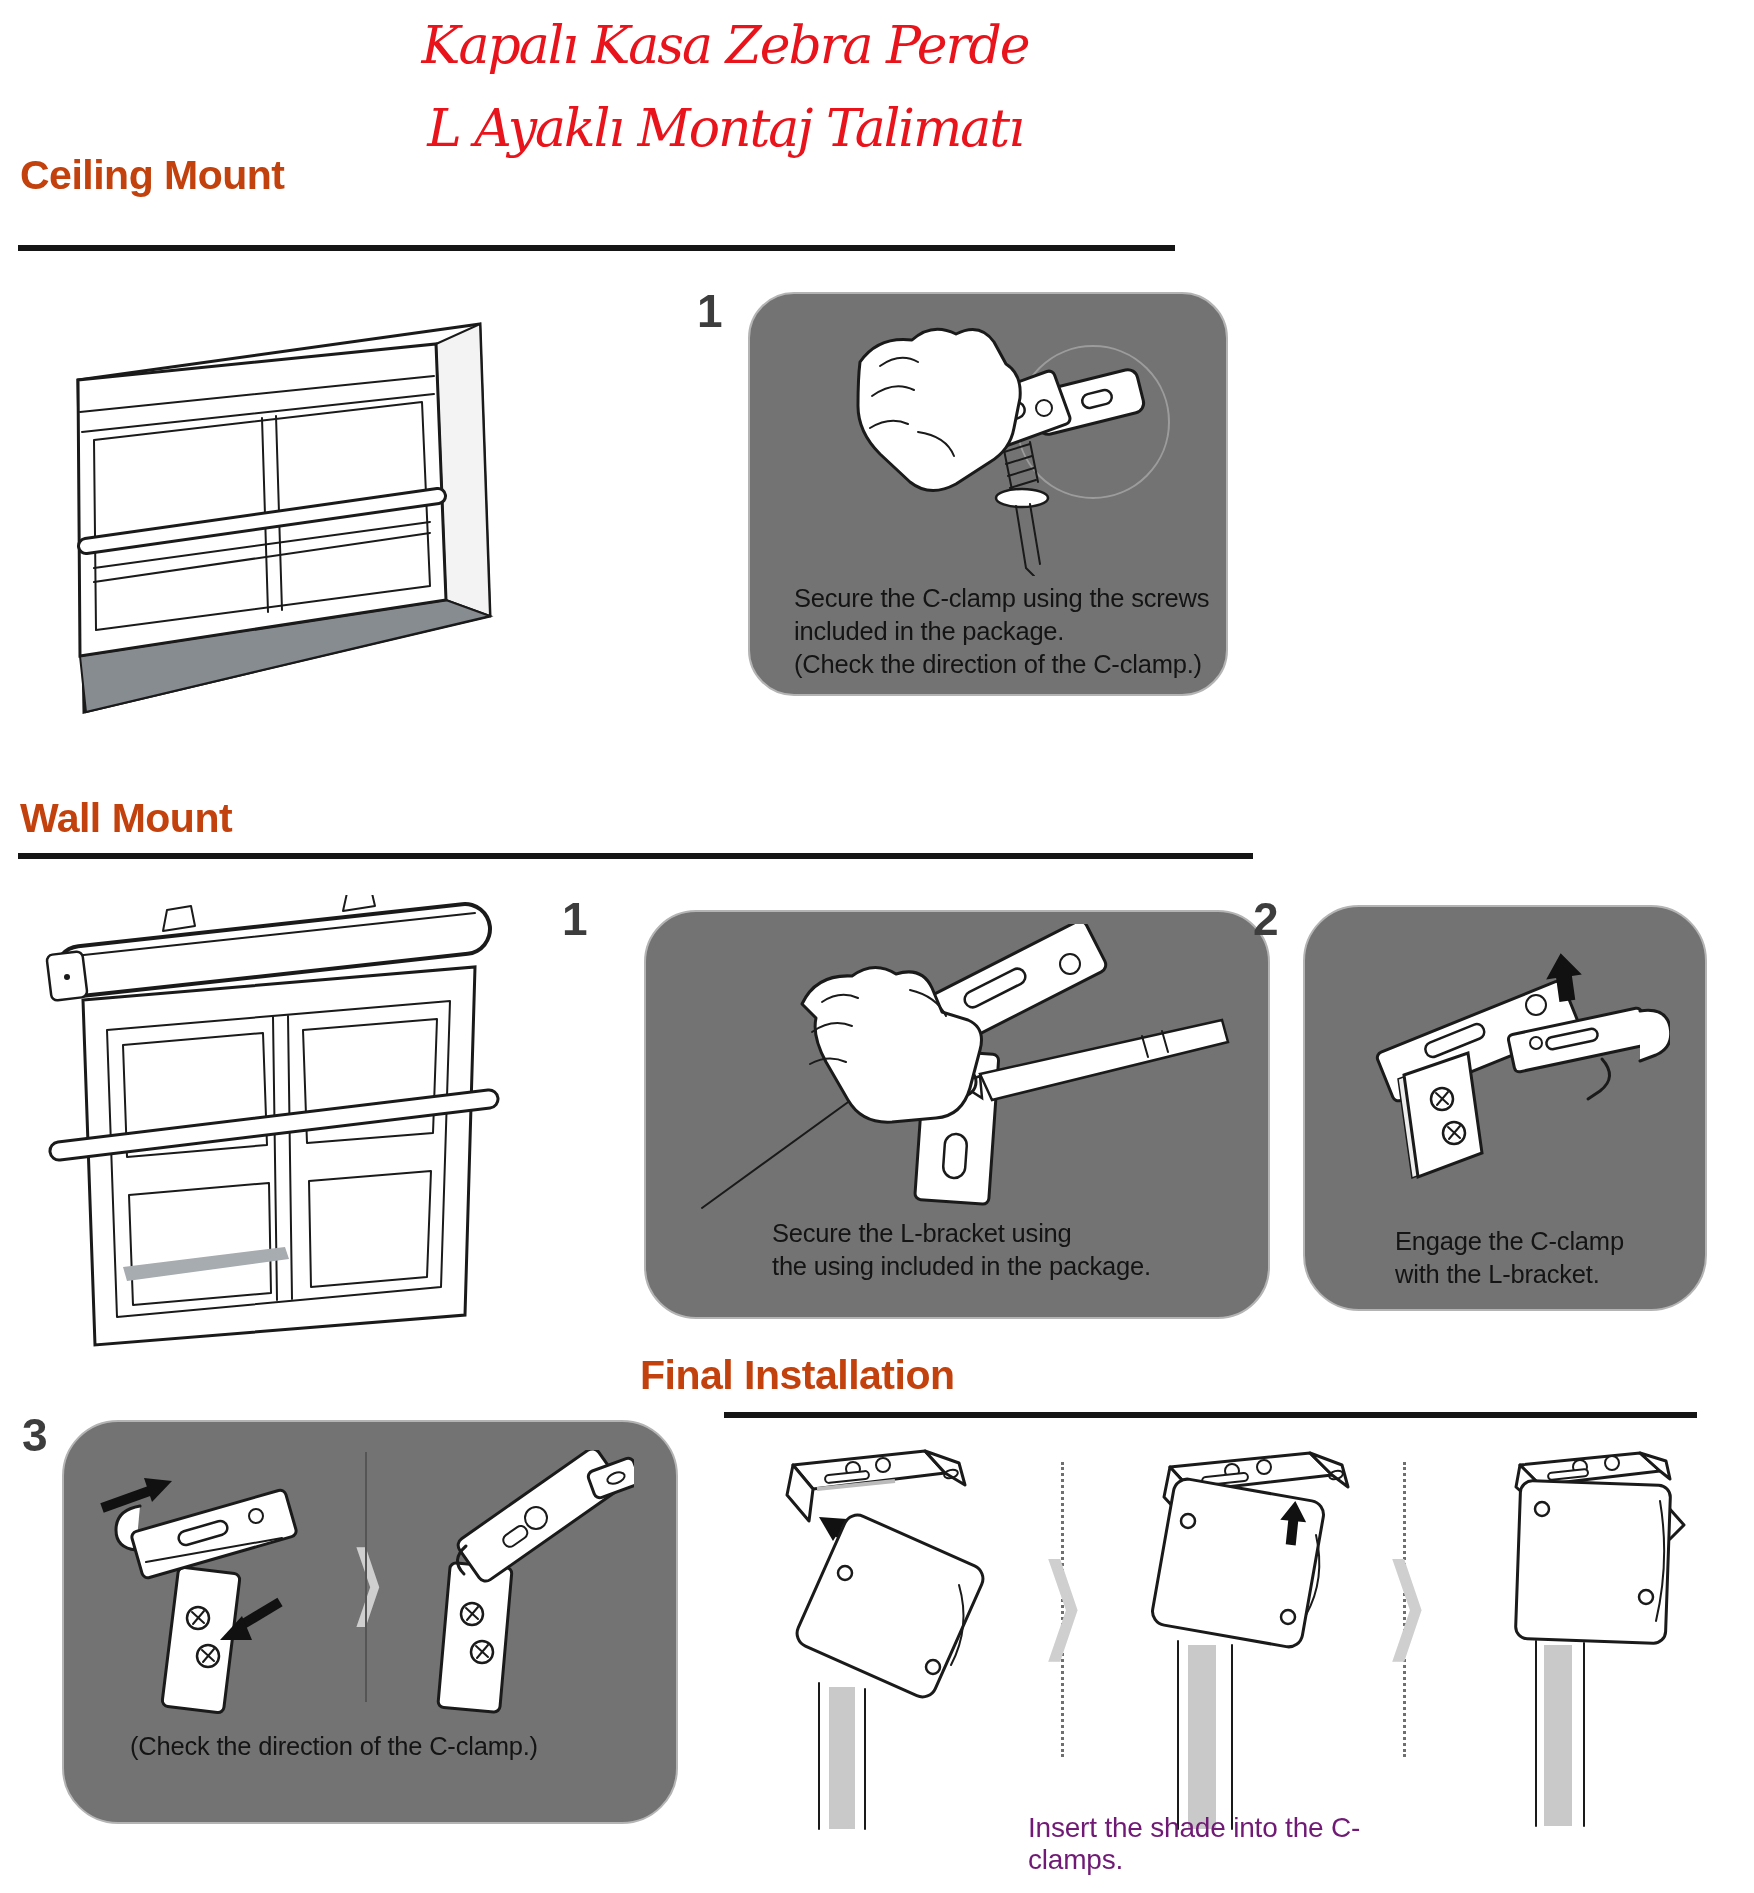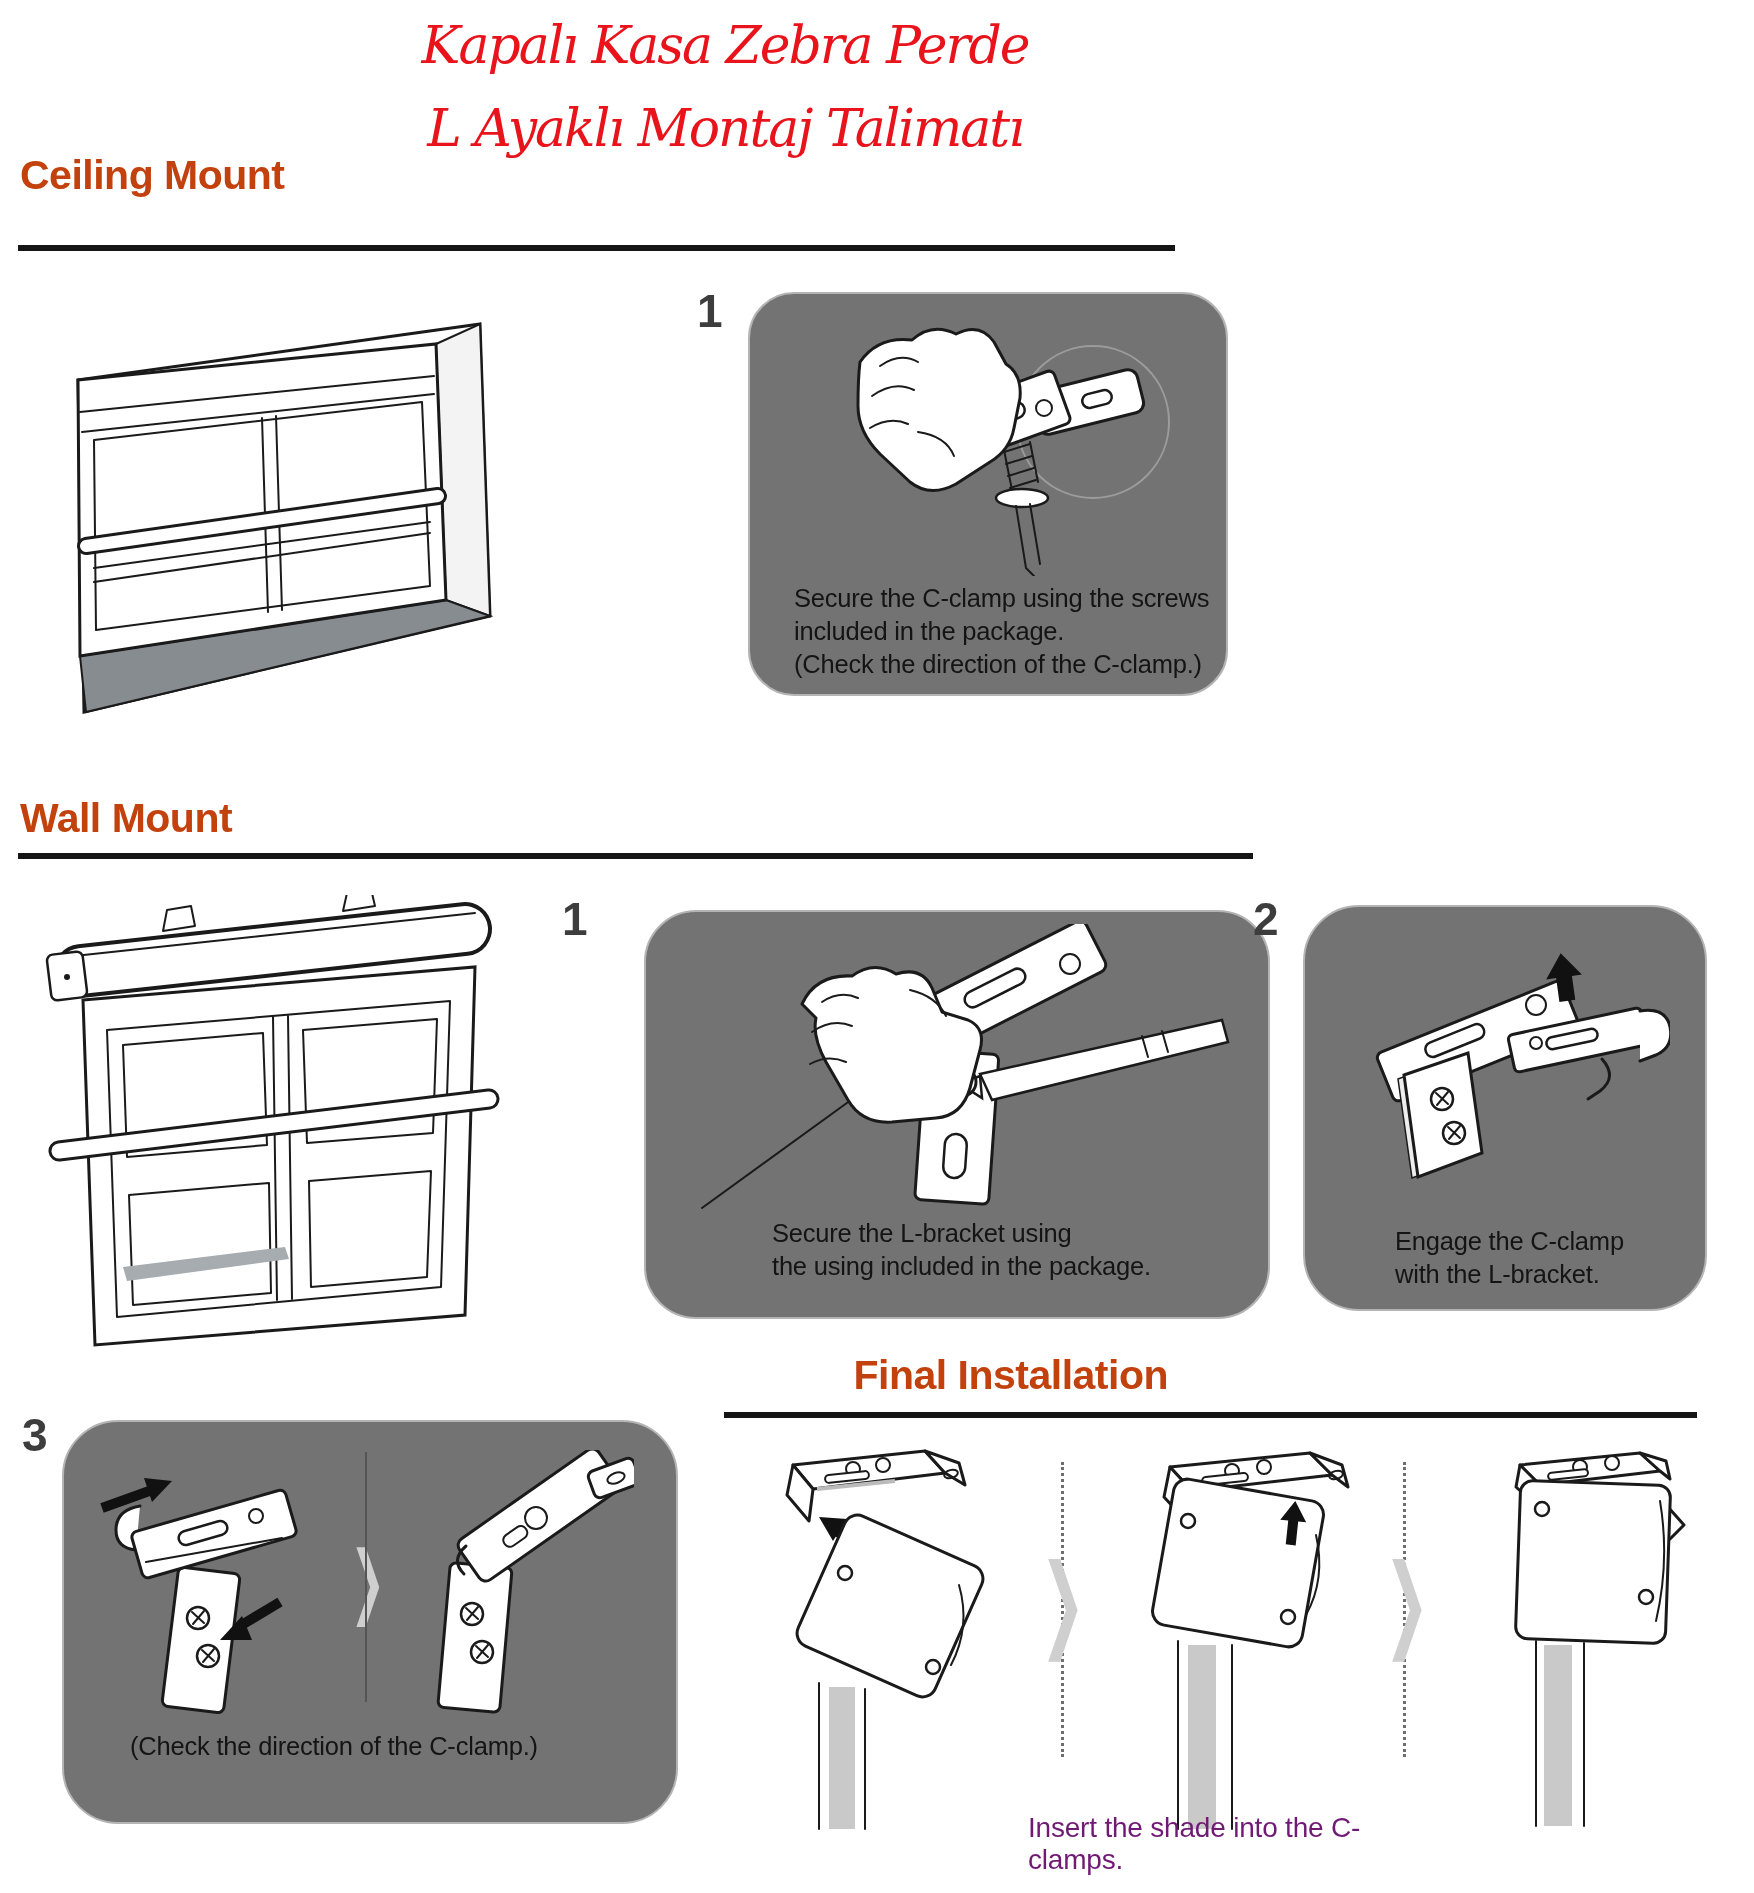--- a/index.html
+++ b/index.html
@@ -173,21 +173,21 @@
         <path class="ln" d="M262,122 q16,18 -2,32 l-12,8"></path>
       </g>
       <polygon class="arrow" points="216,64 232,64 232,40 242,40 224,16 206,40 216,40" transform="rotate(-8 224 40)"></polygon>
     </svg>
     <div class="cap" style="left:90px;top:318px;">
       <div>Engage the C-clamp</div>
       <div>with the L-bracket.</div>
     </div>
   </div>
 
-  <h2 class="heading" style="left:608px;top:1352px;width:560px;text-align:right;">Final Installation</h2>
+  <h2 class="heading" style="left:640px;top:1352px;width:560px;text-align:left;">Final Installation</h2>
   <div class="rule" style="left:724px;top:1412px;width:973px;"></div>
 
   <div class="stepnum" style="left:22px;top:1412px;">3</div>
 
   <div class="panel" style="left:62px;top:1420px;width:612px;height:400px;border-radius:56px;">
     <span class="chev" style="left:286px;top:138px;font-size:42px;">❯</span>
     <svg class="illus" style="left:10px;top:28px;" width="560" height="270" viewBox="0 0 560 270">
       <line x1="292" y1="2" x2="292" y2="252" stroke="#555" stroke-width="2"></line>
 
       <rect class="fw" x="96" y="120" width="62" height="140" rx="6" transform="rotate(7 127 190)" stroke="#1a1a1a" stroke-width="3"></rect>

